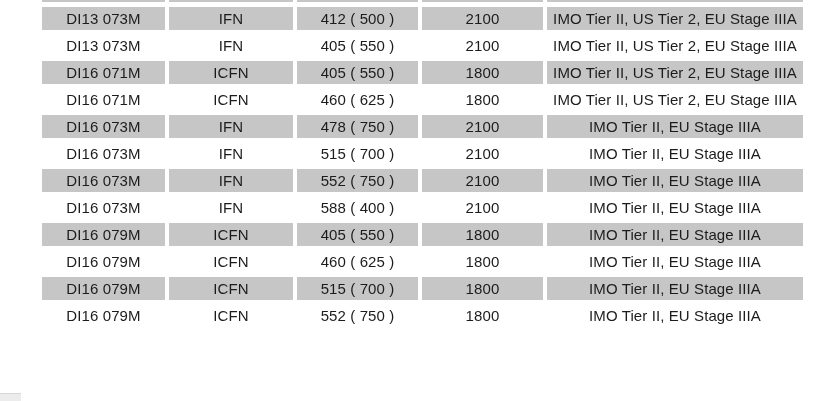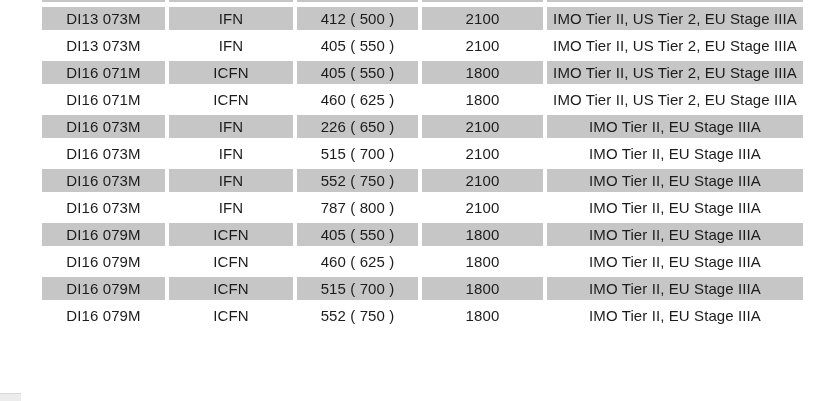--- a/index.html
+++ b/index.html
@@ -118,42 +118,42 @@
           <tr>
     <td>DI16 071M</td>
     <td>ICFN</td>
     <td>460 ( 625 )</td>
     <td>1800</td>
     <td>IMO Tier II, US Tier 2, EU Stage IIIA</td>
   </tr>
           <tr class="shaded">
     <td>DI16 073M</td>
     <td>IFN</td>
-    <td>226 ( 650 )</td>
+    <td>478 ( 750 )</td>
     <td>2100</td>
     <td>IMO Tier II, EU Stage IIIA</td>
   </tr>
           <tr>
     <td>DI16 073M</td>
     <td>IFN</td>
     <td>515 ( 700 )</td>
     <td>2100</td>
     <td>IMO Tier II, EU Stage IIIA</td>
   </tr>
           <tr class="shaded">
     <td>DI16 073M</td>
     <td>IFN</td>
     <td>552 ( 750 )</td>
     <td>2100</td>
     <td>IMO Tier II, EU Stage IIIA</td>
   </tr>
           <tr>
     <td>DI16 073M</td>
     <td>IFN</td>
-    <td>787 ( 800 )</td>
+    <td>588 ( 400 )</td>
     <td>2100</td>
     <td>IMO Tier II, EU Stage IIIA</td>
   </tr>
           <tr class="shaded">
     <td>DI16 079M</td>
     <td>ICFN</td>
     <td>405 ( 550 )</td>
     <td>1800</td>
     <td>IMO Tier II, EU Stage IIIA</td>
   </tr>

